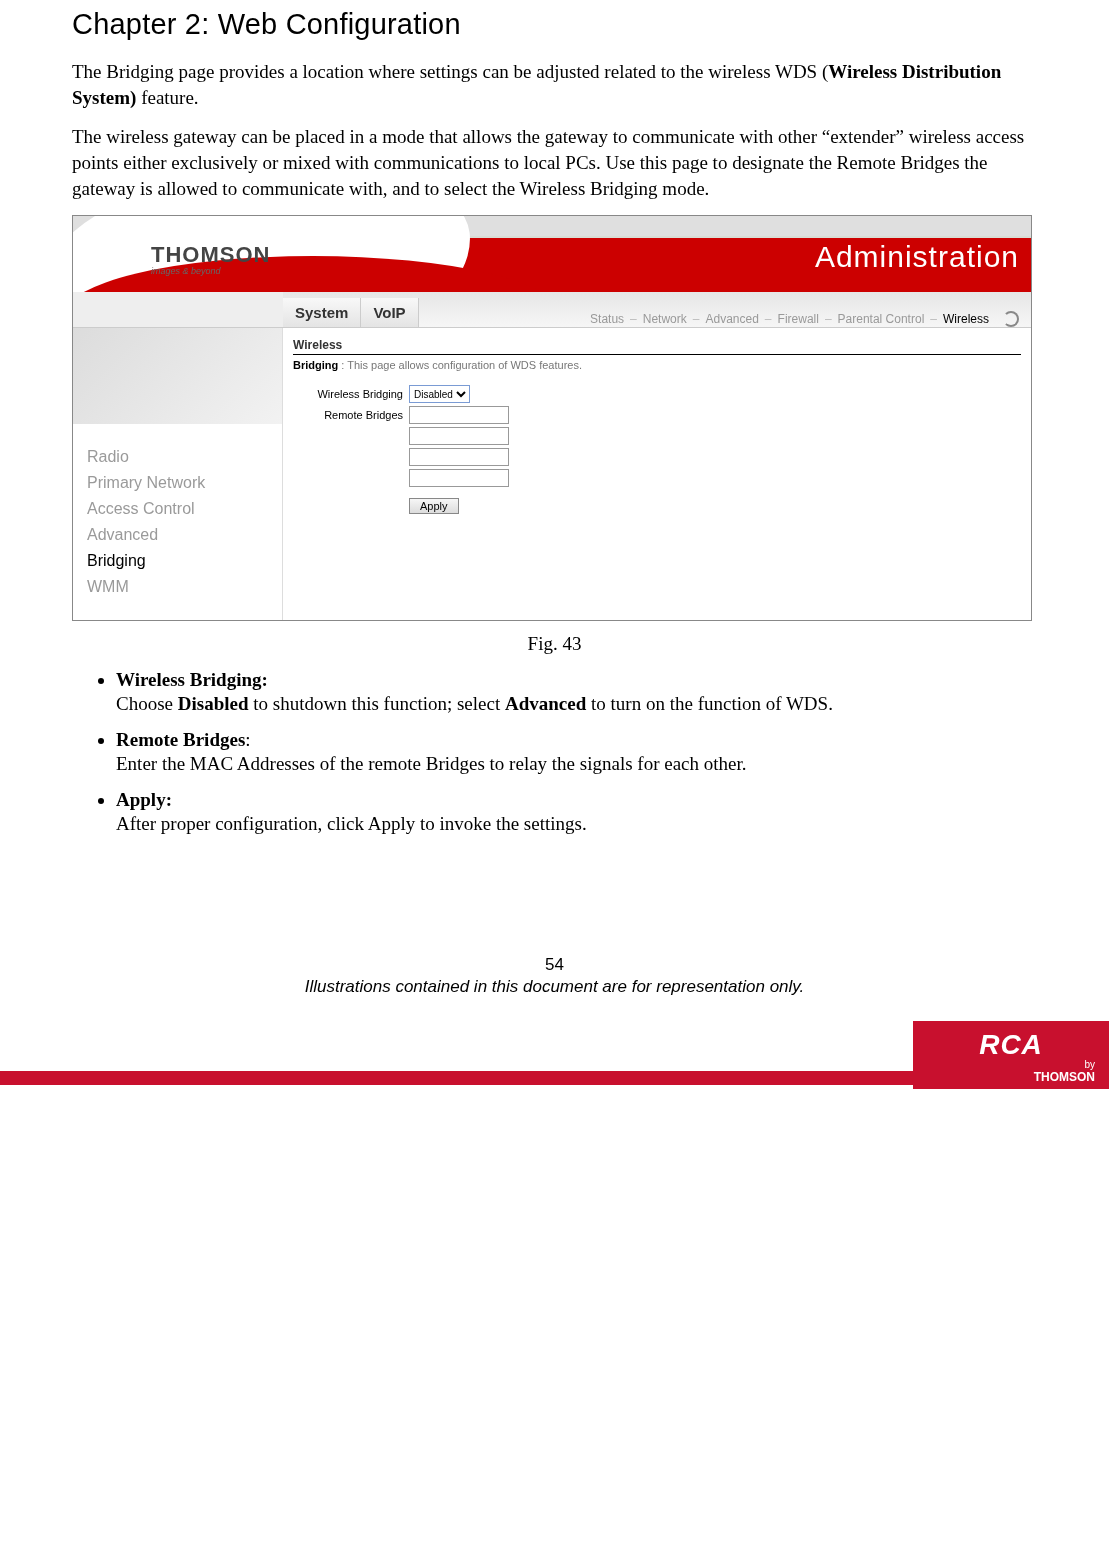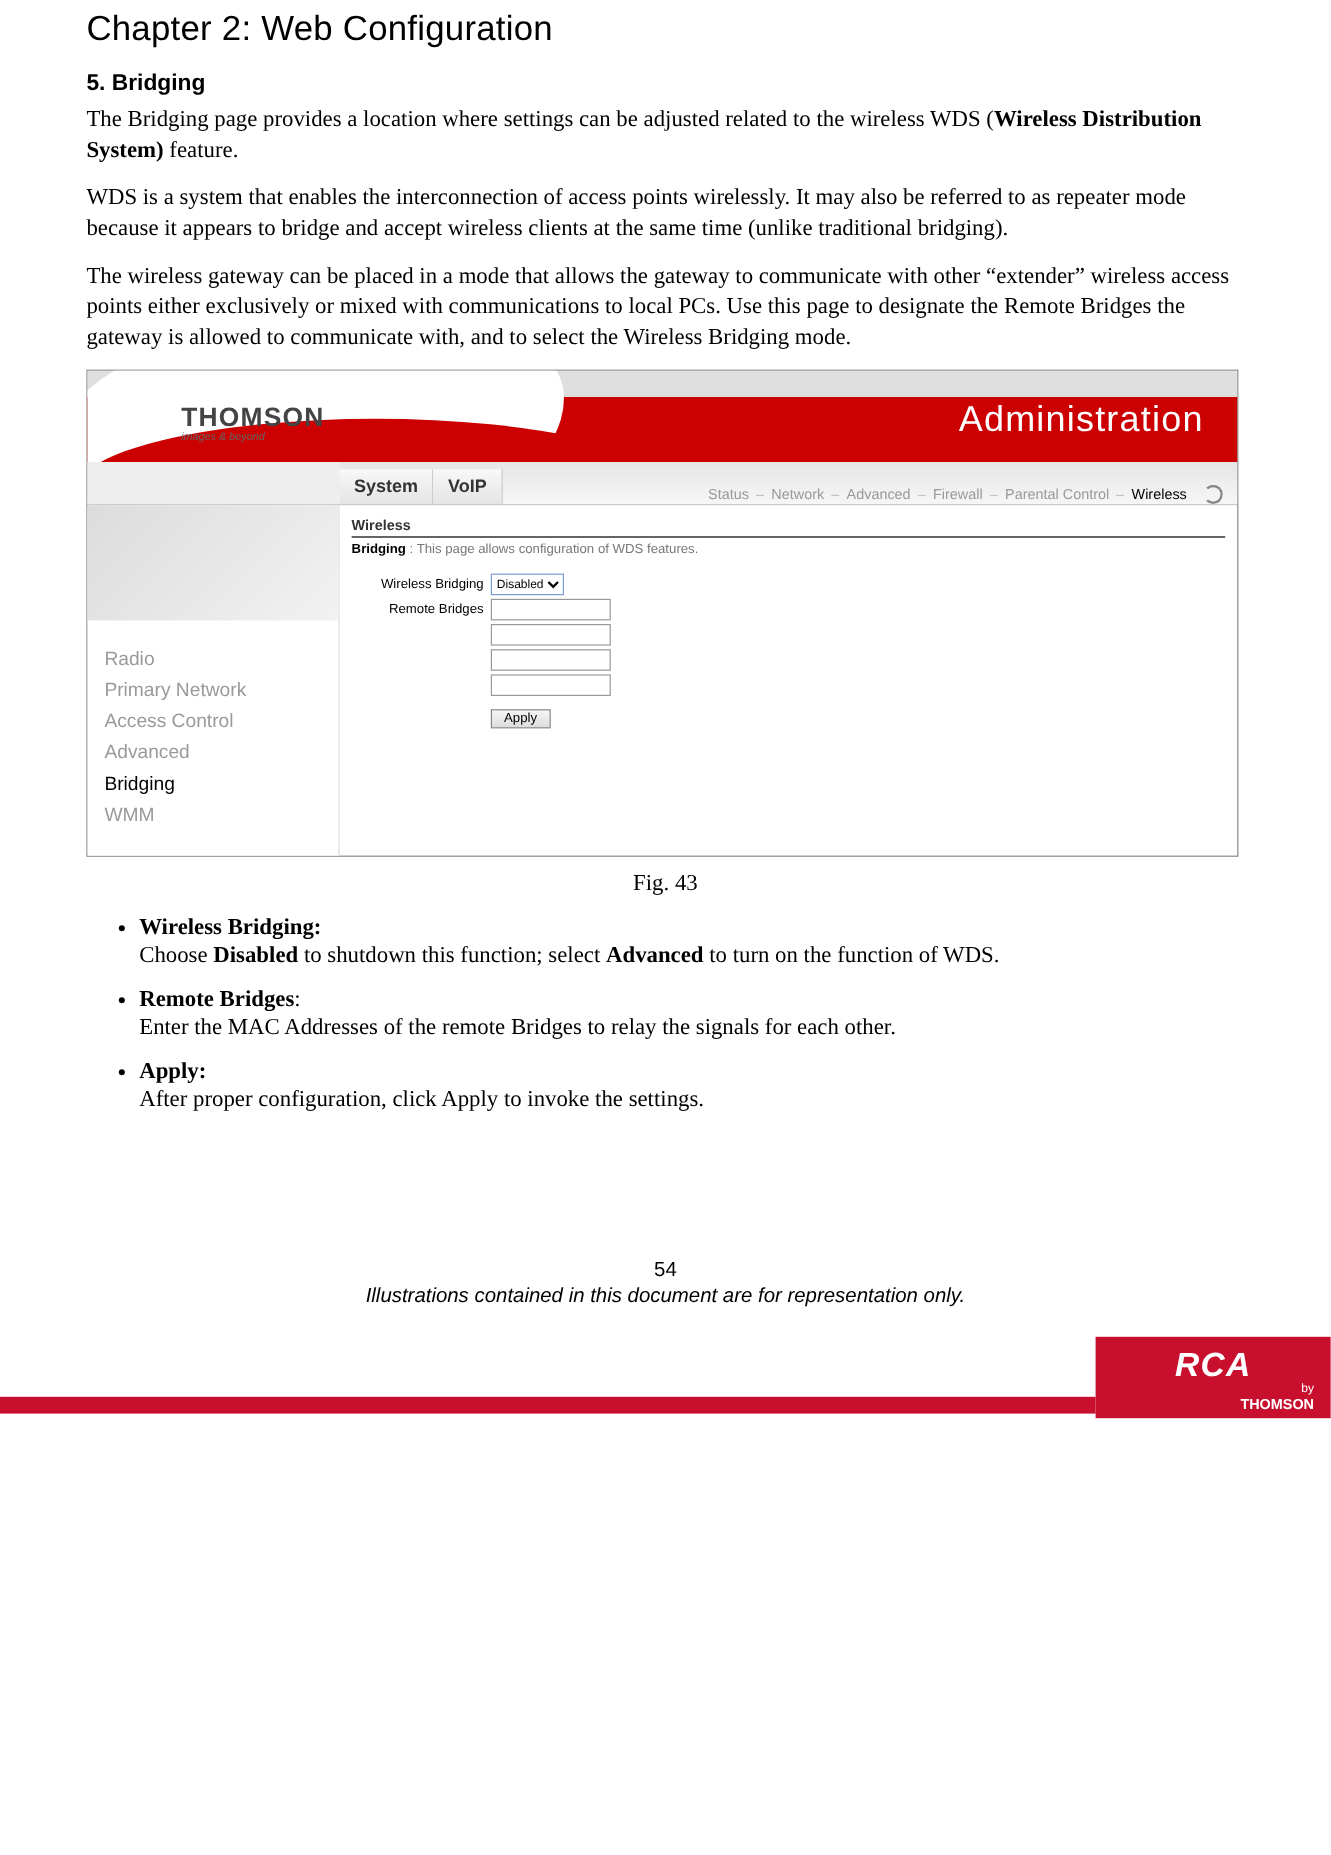--- a/index.html
+++ b/index.html
@@ -65,21 +65,21 @@
   .ui-redband .thomson {
     position: absolute;
     left: 78px; top: 26px;
     color: #444;
     font-family: Arial, sans-serif;
   }
   .ui-redband .thomson .big { font-size: 22px; font-weight: 700; letter-spacing: 1px; }
   .ui-redband .thomson .sub { font-size: 9px; color: #666; margin-top: -2px; font-style: italic; }
   .ui-redband .admin {
     position: absolute;
-    right: 28px; top: 24px;
+    right: 12px; top: 24px;
     color: #fff;
     font-size: 30px;
     font-family: "Segoe UI", Arial, sans-serif;
     font-weight: 300;
     letter-spacing: 1px;
   }
   .ui-tabs {
     display: flex;
     align-items: flex-end;
     height: 36px;
@@ -251,27 +251,25 @@
   .bottombar .logo .by { font-size:10px; align-self:flex-end; margin-right:4px; margin-top:-2px; }
   .bottombar .logo .thom { font-size:12px; font-weight:700; align-self:flex-end; margin-right:4px; }
 </style>
 </head>
 <body>
 
 <div class="page">
 
   <h1 class="chapter">Chapter 2: Web Configuration</h1>
 
-  <h2 class="section">5. Bridging</h2>
 
   <p class="body">
     <span>The Bridging page provides a location where settings can be adjusted related to the wireless WDS (</span><span class="bold">Wireless Distribution System)</span><span> feature.</span>
   </p>
 
-  <p class="body">WDS is a system that enables the interconnection of access points wirelessly. It may also be referred to as repeater mode because it appears to bridge and accept wireless clients at the same time (unlike traditional bridging).</p>
 
   <p class="body">The wireless gateway can be placed in a mode that allows the gateway to communicate with other “extender” wireless access points either exclusively or mixed with communications to local PCs. Use this page to designate the Remote Bridges the gateway is allowed to communicate with, and to select the Wireless Bridging mode.</p>
 
   <div class="ui-shot">
     <div class="ui-redband">
       <div class="swoosh"></div>
       <div class="swoosh2"></div>
       <div class="thomson">
         <div class="big">THOMSON</div>
         <div class="sub">images &amp; beyond</div>

